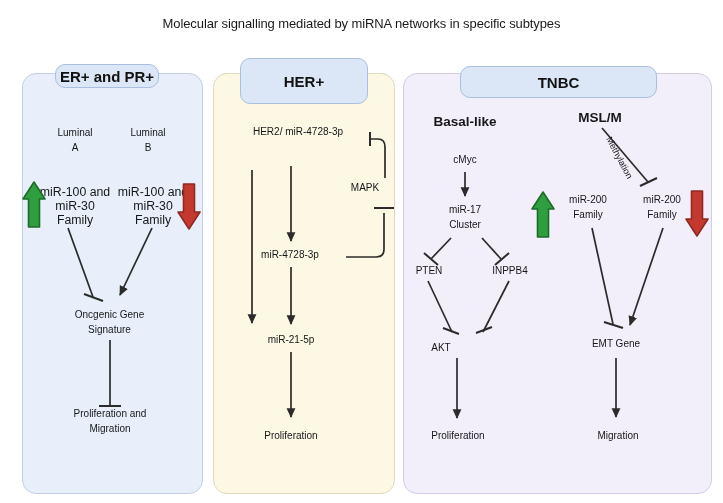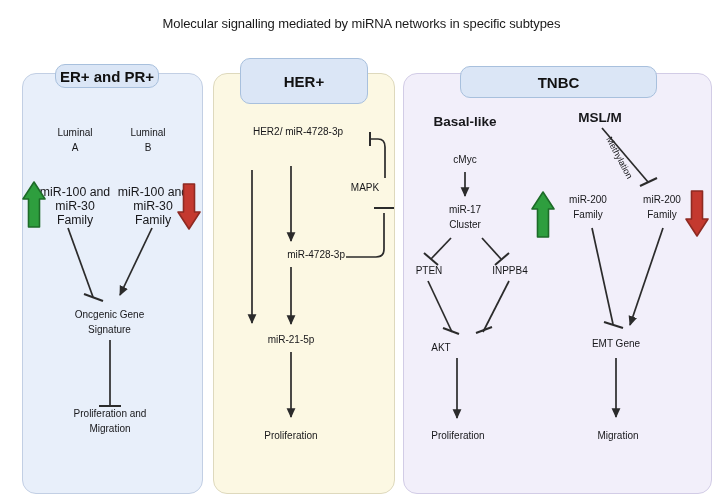--- a/index.html
+++ b/index.html
@@ -111,21 +111,21 @@
 miR-30
 Family</div>
 
   <div class="node" style="left:42px; top:307px; width:135px;">Oncgenic Gene
 Signature</div>
   <div class="node" style="left:40px; top:406px; width:140px;">Proliferation and
 Migration</div>
 
   <div class="node" style="left:228px; top:124px; width:140px;">HER2/ miR-4728-3p</div>
   <div class="node" style="left:340px; top:180px; width:50px;">MAPK</div>
-  <div class="node" style="left:235px; top:247px; width:110px;text-align:right;">miR-4728-3p</div>
+  <div class="node" style="left:235px; top:247px; width:110px;">miR-4728-3p</div>
   <div class="node" style="left:242px; top:332px; width:98px;">miR-21-5p</div>
   <div class="node" style="left:239px; top:428px; width:104px;">Proliferation</div>
 
   <div class="node bold" style="left:415px; top:114px; width:100px;">Basal-like</div>
   <div class="node bold" style="left:555px; top:110px; width:90px;">MSL/M</div>
 
   <div class="node" style="left:432px; top:152px; width:66px;">cMyc</div>
   <div class="node" style="left:430px; top:202px; width:70px;">miR-17
 Cluster</div>
   <div class="node" style="left:401px; top:263px; width:56px;">PTEN</div>

